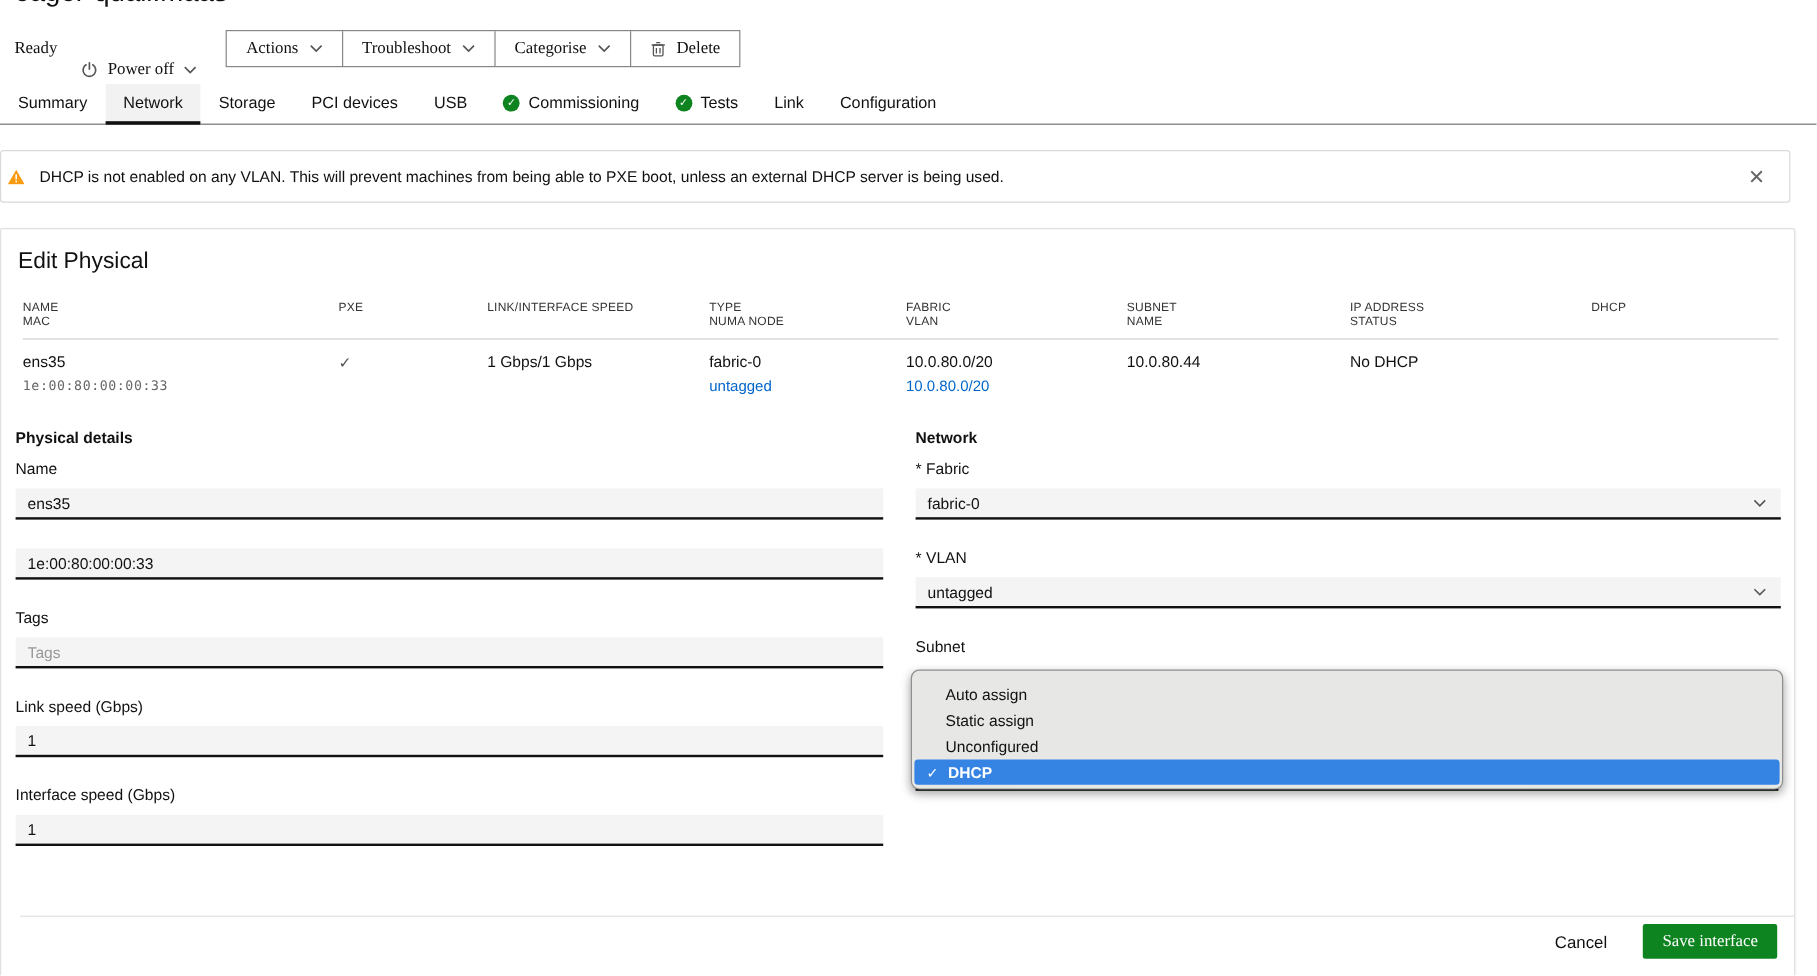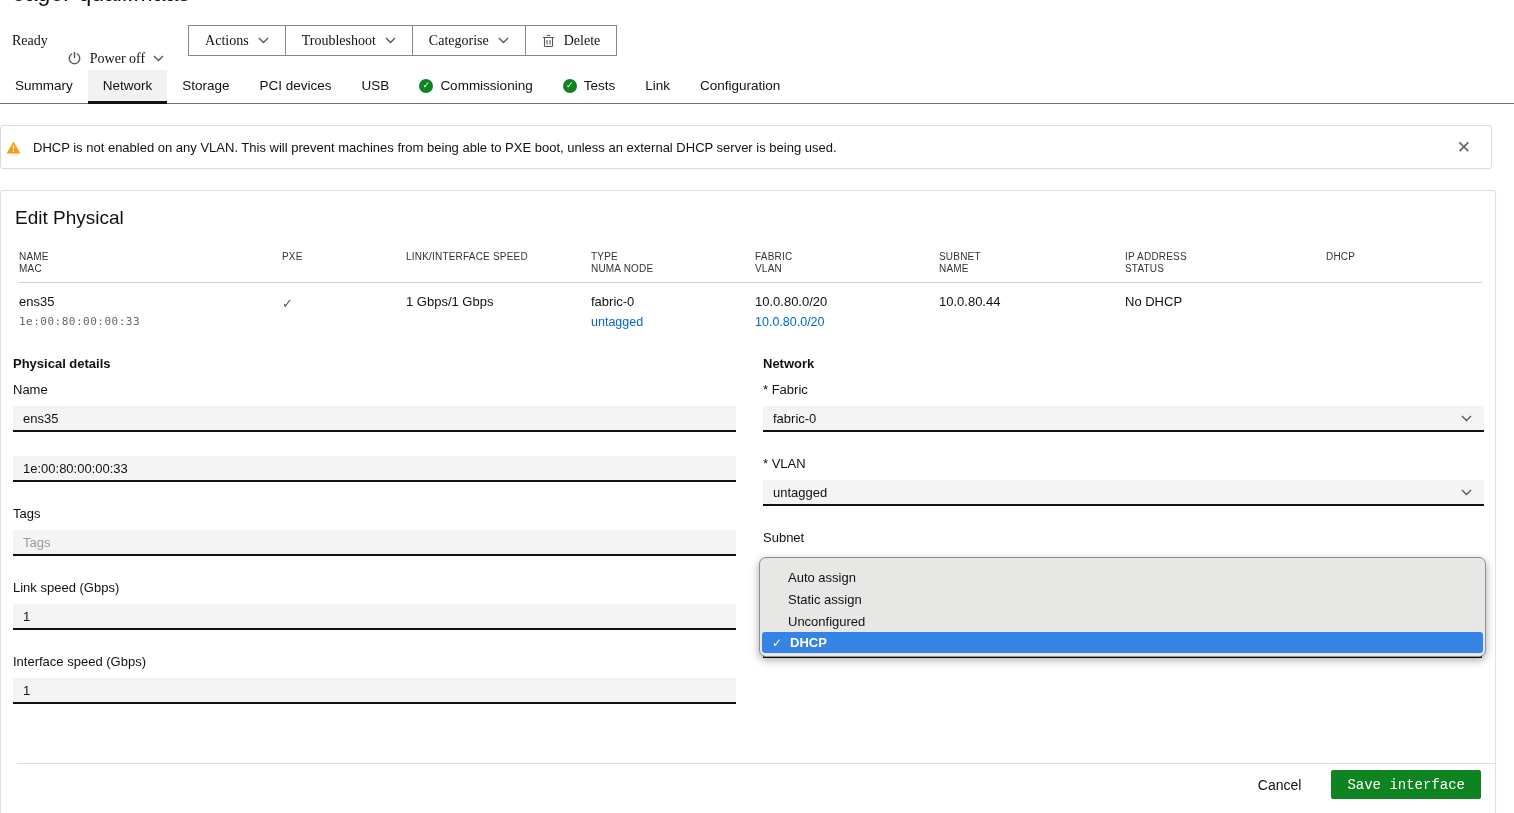--- a/index.html
+++ b/index.html
@@ -84,21 +84,21 @@
                   margin:0 2px; height:21px; padding-left:10px; }
   .opt.selected .opt-check { display:inline-block; width:18px; font-weight:400; font-size:12px; }
   .opt.selected .opt-check::before { content:"\2713"; }
 
   
   .card-footer { position:absolute; top:572px; left:16px; right:0; border-top:1px solid #e0e0e0;
                  display:flex; justify-content:flex-end; align-items:center; padding:6px 14px 0 0; }
   .cancel-btn { background:none; border:none; font-size:14px; color:#111; cursor:pointer;
                 margin-right:30px; font-family:inherit; }
   .save-btn { background:#0e8420; color:#fff; border:none; border-radius:2px; font-size:14px;
-              padding:0 16px; height:29px; cursor:pointer; font-family:Liberation Mono, monospace; }
+              padding:0 16px; height:29px; cursor:pointer; font-family:Liberation Serif, serif; }
 </style>
 </head>
 <body>
 
 <div class="page">
 
   <div class="title-clip">
     <span class="title-text">eager-quail.maas</span>
   </div>
 

